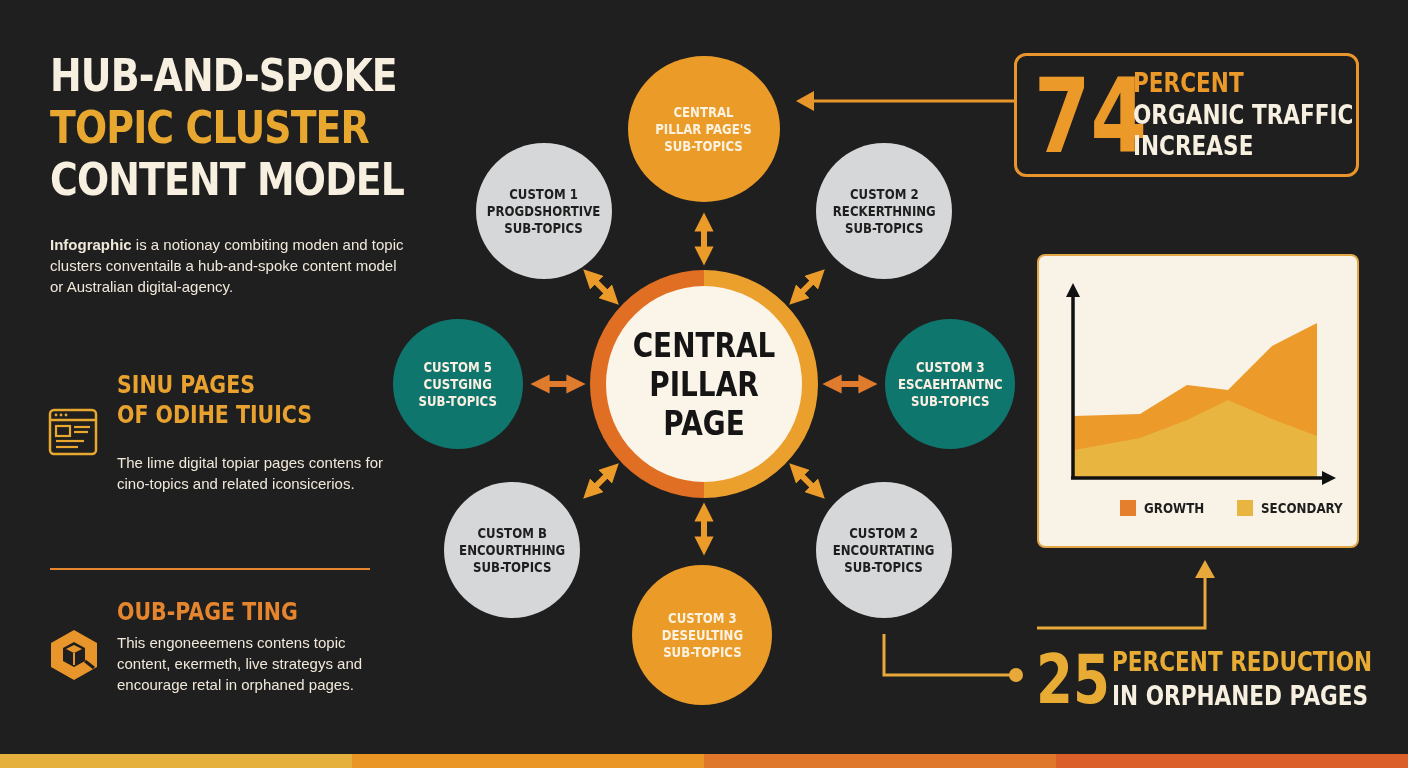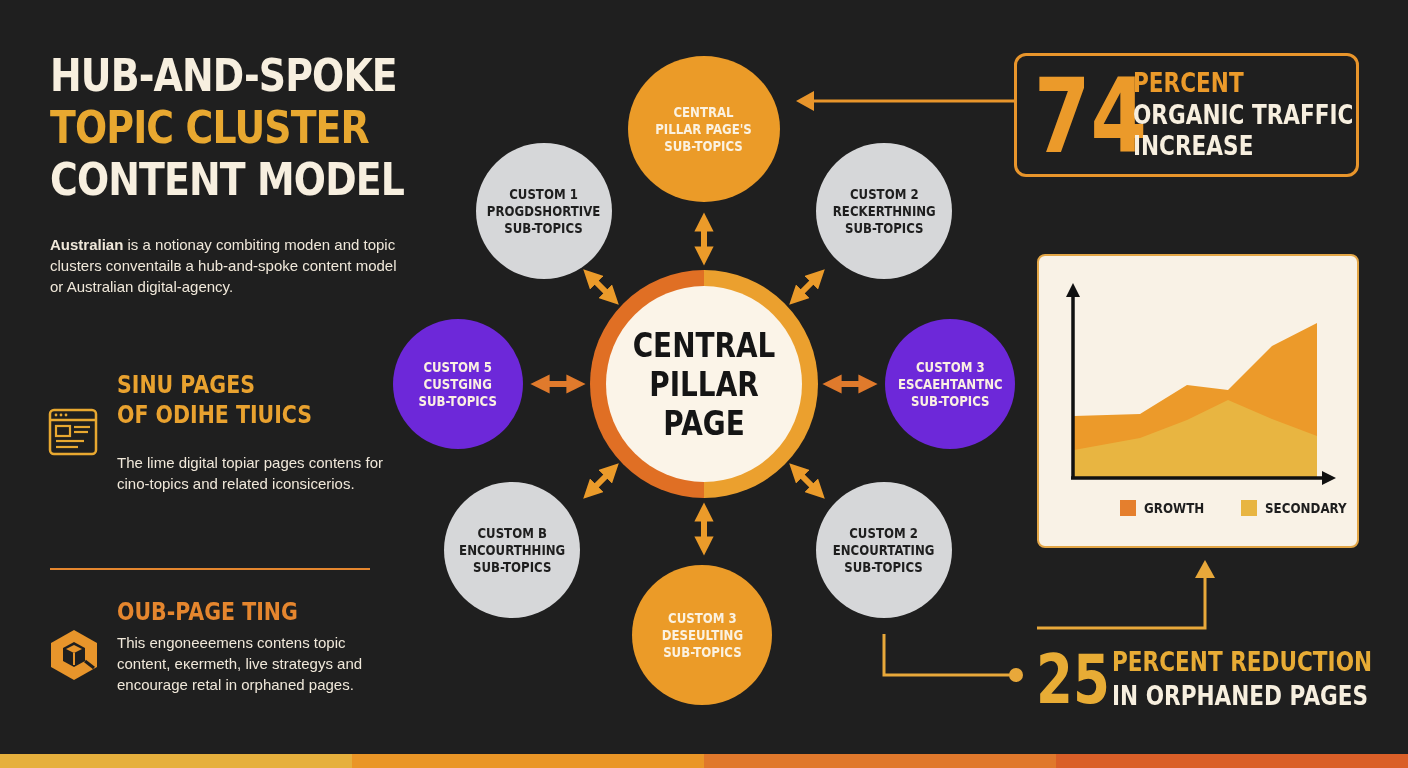--- a/index.html
+++ b/index.html
@@ -53,21 +53,21 @@
   .node {
     position: absolute; border-radius: 50%;
     display: flex; align-items: center; justify-content: center;
     text-align: center;
     font-family: "DejaVu Sans", "Liberation Sans", sans-serif;
     font-weight: bold; font-size: 14px; line-height: 17px;
   }
   .node .lbl { transform: scaleX(0.84); display: block; white-space: nowrap; }
   .node.gray { background: #d6d7d9; color: #1e1e1e; }
   .node.amber { background: #eb9b28; color: #fbf2e1; }
-  .node.orange { background: #6d28d9; color: #fbefe2; }
+  .node.orange { background: #0f766e; color: #fbefe2; }
 
   .hub {
     position: absolute; left: 590px; top: 270px; width: 228px; height: 228px;
     border-radius: 50%;
     background: linear-gradient(90deg, #e06f24 0 50%, #eba02e 50% 100%);
     display: flex; align-items: center; justify-content: center;
   }
   .hub-inner {
     width: 196px; height: 196px; border-radius: 50%;
     background: #fbf4e8;
@@ -96,42 +96,42 @@
     font-family: "DejaVu Sans", "Liberation Sans", sans-serif;
     font-weight: bold; font-size: 27px; line-height: 30px;
     transform: scaleX(0.8); transform-origin: left center; white-space: nowrap;
   }
   .chart-card {
     position: absolute; left: 1037px; top: 254px; width: 322px; height: 294px;
     background: #f9f2e6; border-radius: 8px; border: 2px solid #e3a646;
   }
   .legend {
     position: absolute; top: 500px; left: 1100px;
-    display: flex; align-items: flex-end; gap: 26px;
+    display: flex; align-items: flex-end; gap: 8px;
     font-family: "DejaVu Sans", "Liberation Sans", sans-serif;
     font-weight: bold; font-size: 14px; color: #1e1e1e; padding-left: 20px;
   }
   .legend .item { display: flex; align-items: center; gap: 8px; }
   .legend .sw { width: 16px; height: 16px; display: inline-block; }
   .legend .txt { transform: scaleX(0.85); transform-origin: left center; display: inline-block; }
 
   .stripe {
     position: absolute; left: 0; top: 754px; width: 1408px; height: 14px;
     display: flex;
   }
   .stripe div { flex: 1; height: 100%; }
 </style>
 </head>
 <body>
 
 <div class="title-line t1">HUB-AND-SPOKE</div>
 <div class="title-line t2">TOPIC CLUSTER</div>
 <div class="title-line t3">CONTENT MODEL</div>
 
-<p class="intro"><b>Australian</b><span> is a notionay combiting moden and topic clusters conventailв a hub-and-spoke content model or Australian digital-agency.</span></p>
+<p class="intro"><b>Infographic</b><span> is a notionay combiting moden and topic clusters conventailв a hub-and-spoke content model or Australian digital-agency.</span></p>
 
 <svg class="abs" style="left:48px;top:408px" width="50" height="48" viewBox="0 0 50 48">
   <rect x="2" y="2" width="46" height="44" rx="4" fill="none" stroke="#e8a830" stroke-width="2.5"></rect>
   <line x1="2" y1="12" x2="48" y2="12" stroke="#e8a830" stroke-width="2.5"></line>
   <circle cx="8" cy="7" r="1.4" fill="#e8a830"></circle>
     <circle cx="13" cy="7" r="1.4" fill="#e8a830"></circle>
     <circle cx="18" cy="7" r="1.4" fill="#e8a830"></circle>
   <rect x="8" y="18" width="14" height="10" fill="none" stroke="#e8a830" stroke-width="2.2"></rect>
   <line x1="26" y1="19" x2="42" y2="19" stroke="#e8a830" stroke-width="2.2"></line>
   <line x1="26" y1="24" x2="40" y2="24" stroke="#e8a830" stroke-width="2.2"></line>
@@ -261,21 +261,21 @@
   <line x1="1073" y1="478" x2="1073" y2="294" stroke="#111" stroke-width="3.5"></line>
   <polygon points="1073,283 1066,297 1080,297" fill="#111"></polygon>
   <line x1="1071" y1="478" x2="1324" y2="478" stroke="#111" stroke-width="3.5"></line>
   <polygon points="1336,478 1322,471 1322,485" fill="#111"></polygon>
 </svg>
 <div class="legend">
   <div class="item">
     <span class="sw" style="background:#e57f2d"></span>
     <span class="txt">GROWTH</span>
   </div>
-  <div class="item" style="">
+  <div class="item" style="margin-left:14px">
     <span class="sw" style="background:#e8b541"></span>
     <span class="txt">SECONDARY</span>
   </div>
 </div>
 
 <svg class="abs" style="left:870px;top:550px" width="360" height="140" viewBox="870 550 360 140">
   <polyline points="1037,628 1205,628 1205,576" fill="none" stroke="#e8a83a" stroke-width="3"></polyline>
   <polygon points="1205,560 1195,578 1215,578" fill="#e8a83a"></polygon>
   <polyline points="884,634 884,675 1014,675" fill="none" stroke="#e8a83a" stroke-width="3"></polyline>
   <circle cx="1016" cy="675" r="7" fill="#e8a83a"></circle>

